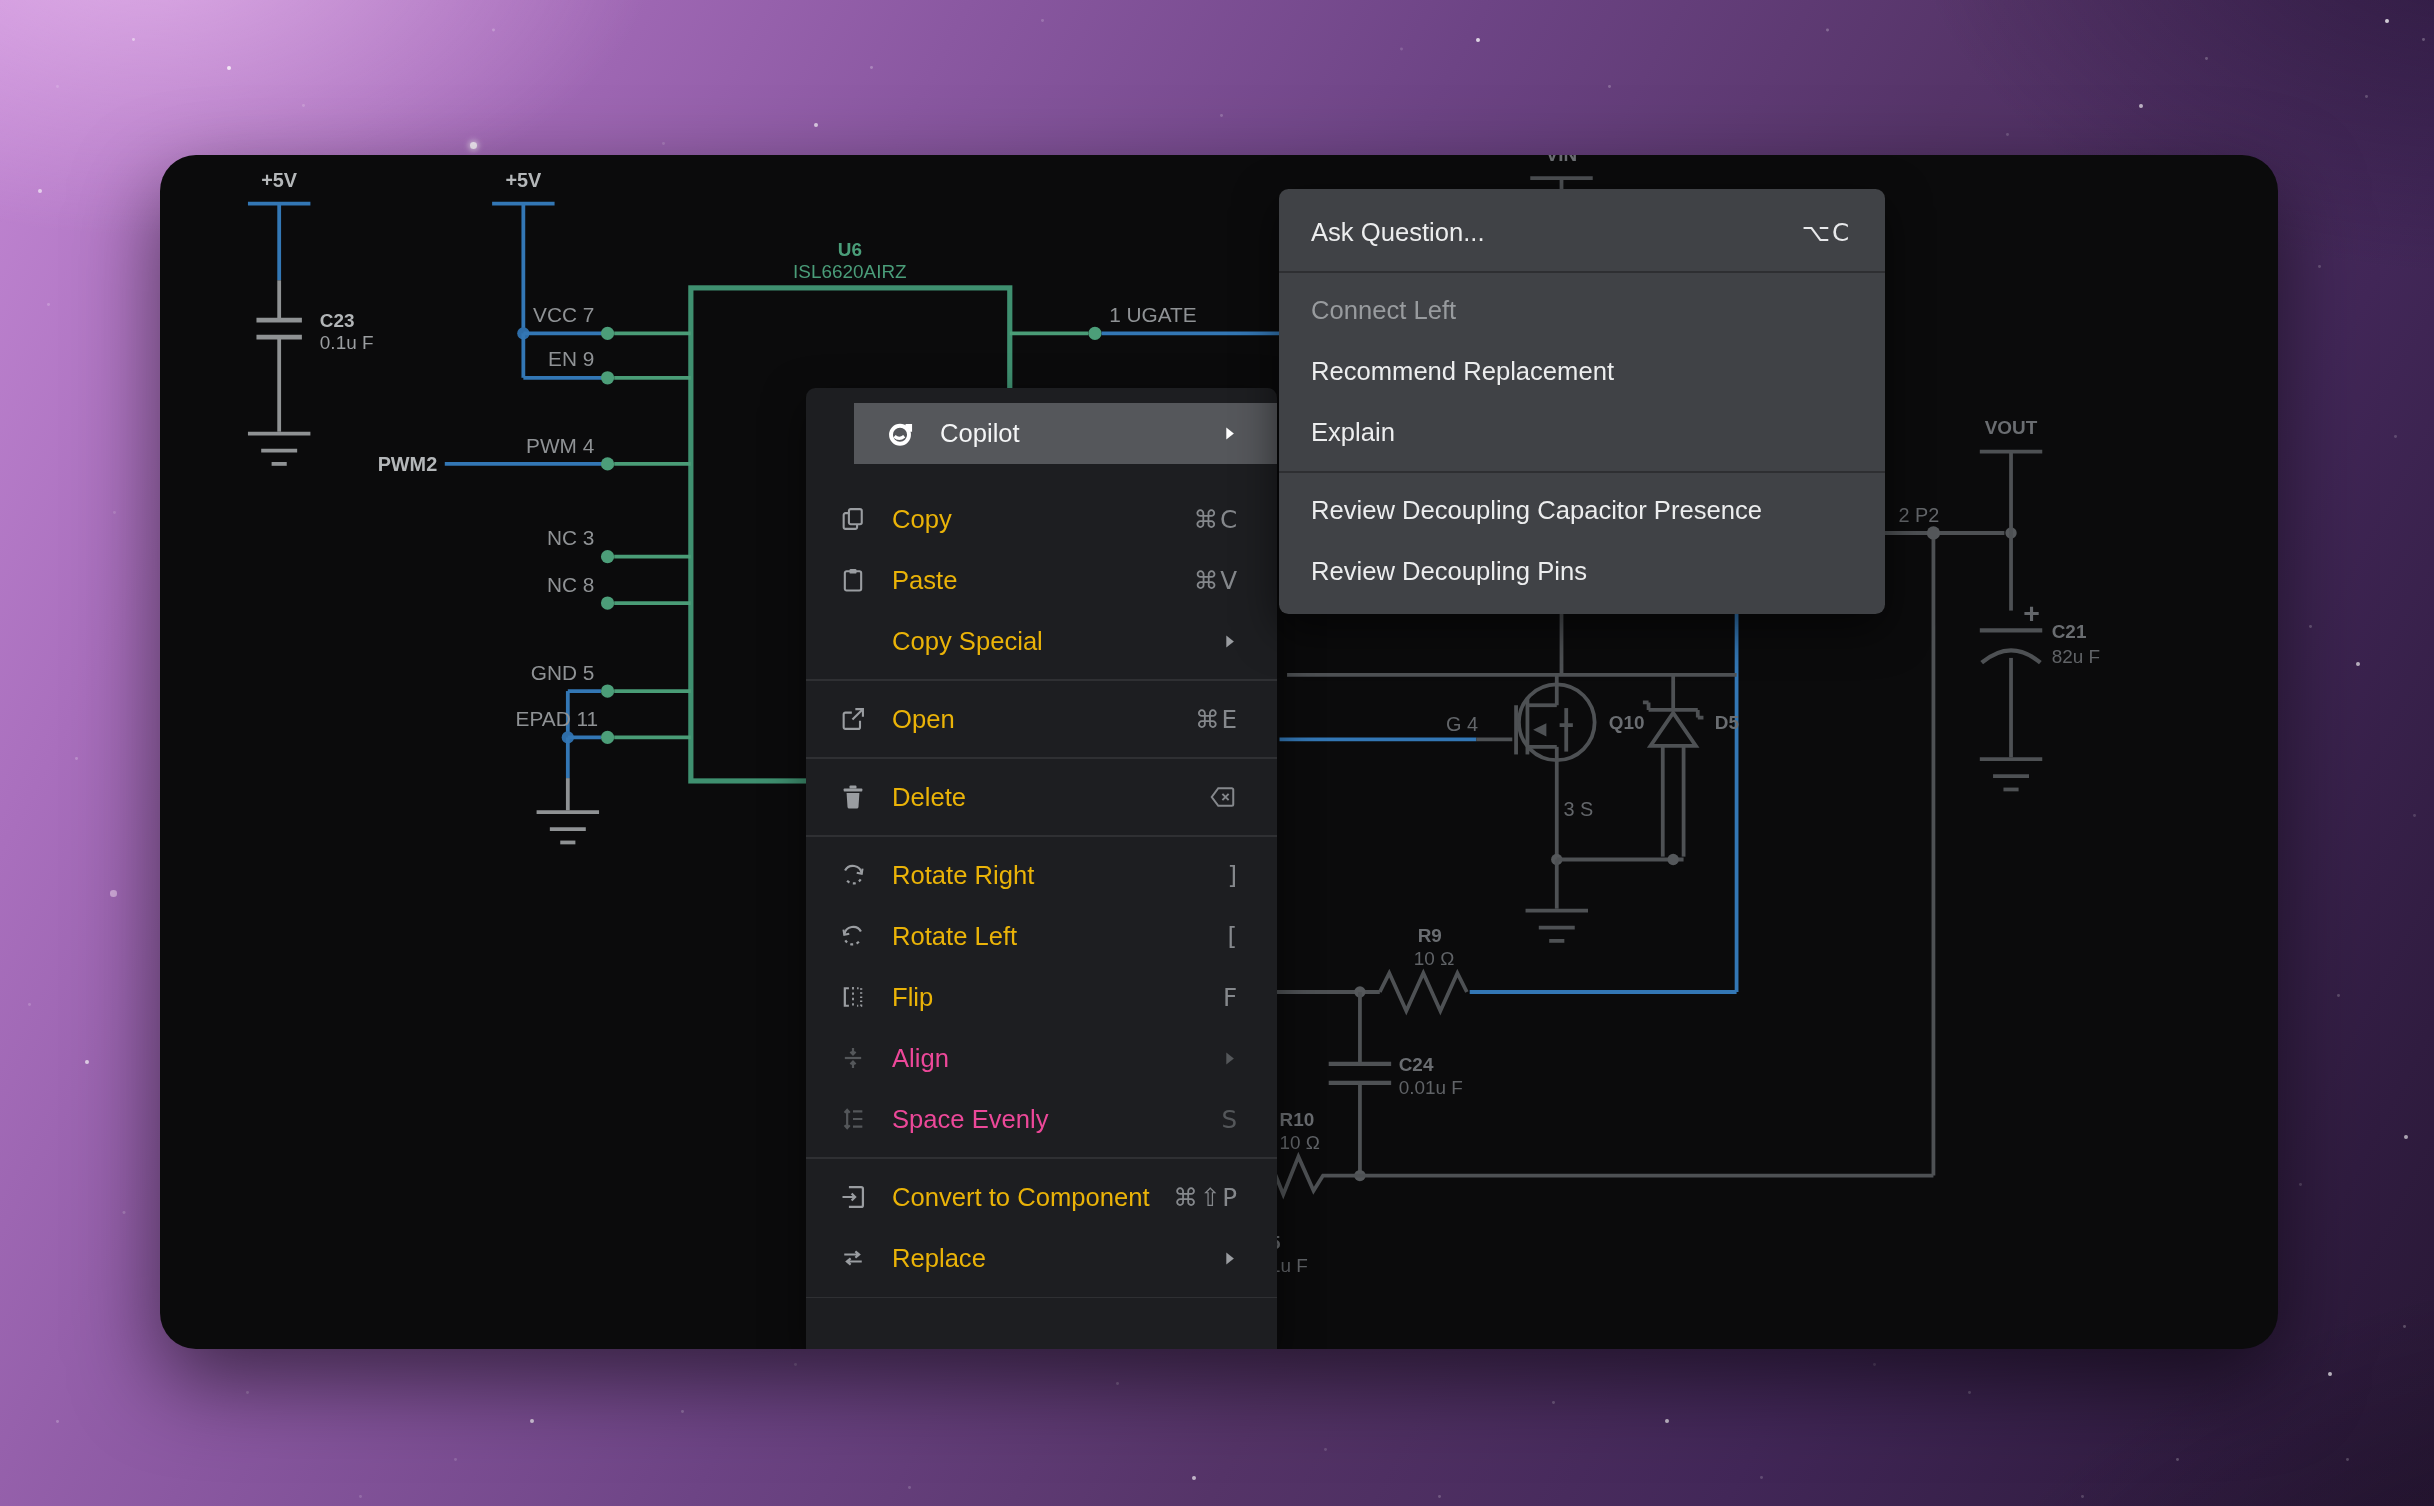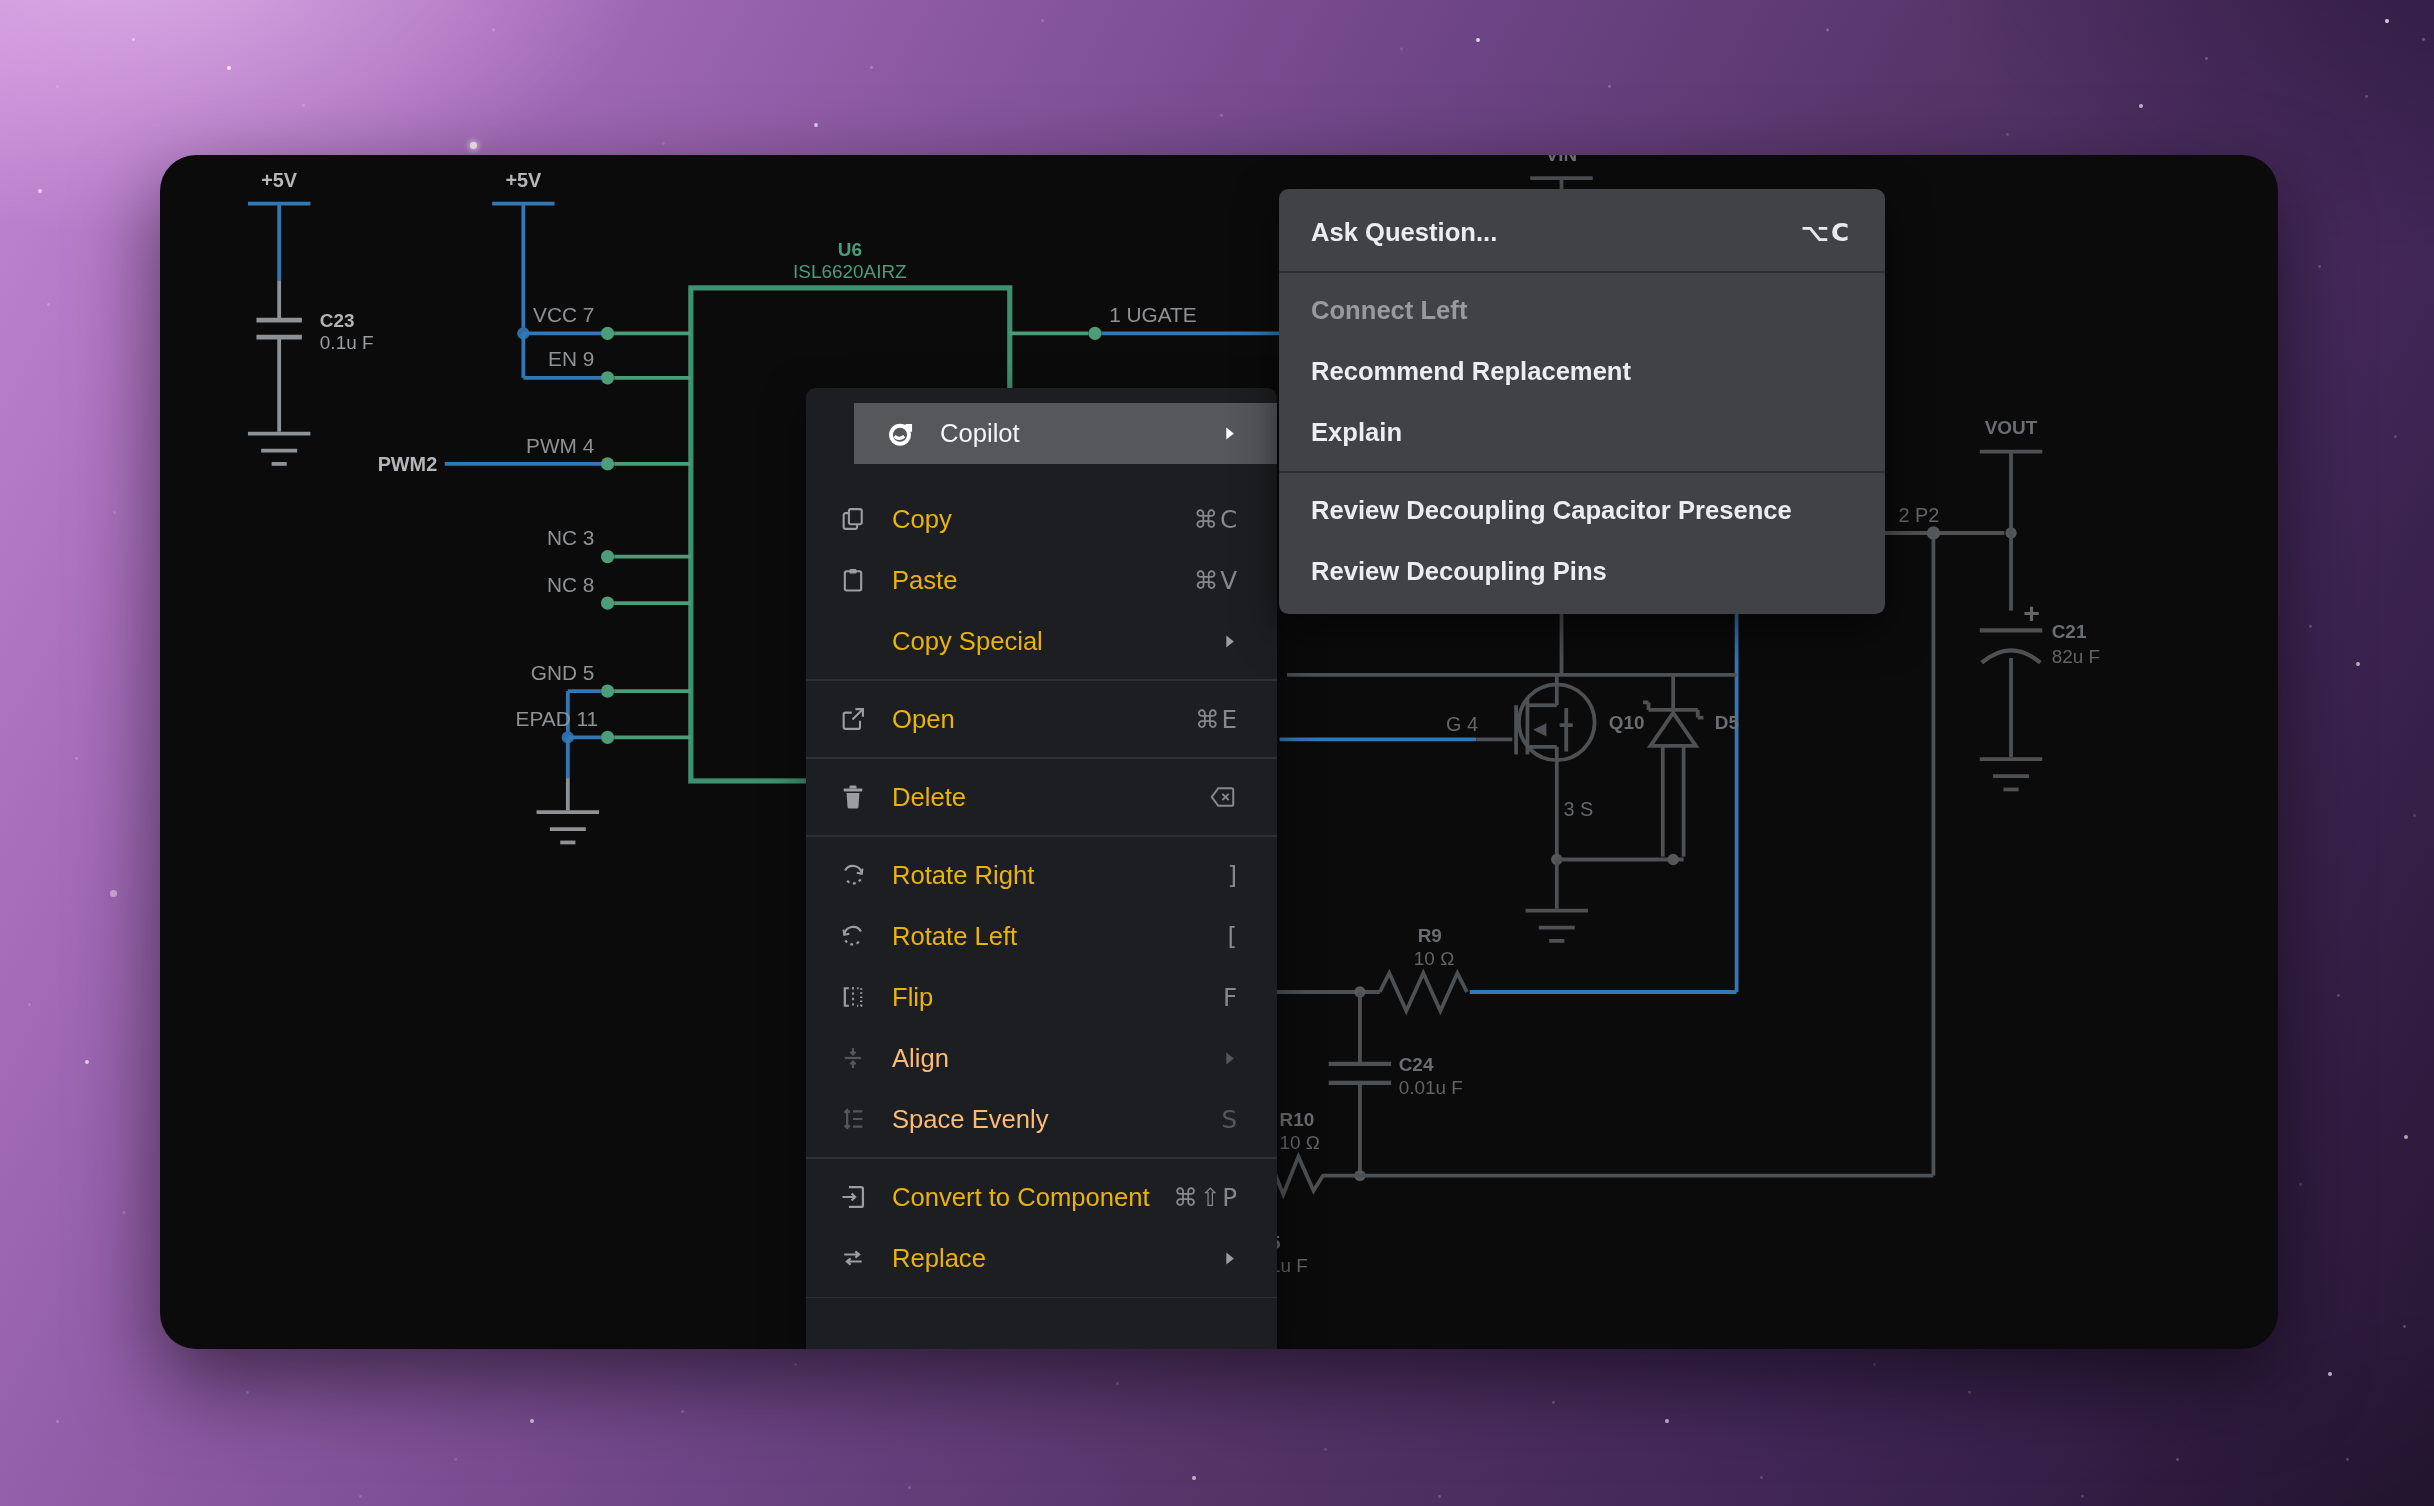--- a/index.html
+++ b/index.html
@@ -71,33 +71,33 @@
     box-shadow:0 15px 42px rgba(0,0,0,.5);z-index:5;
   }
   .menu-row{height:61px;display:flex;align-items:center;padding:0 38px 0 31px;}
   .menu-row .icon{width:32px;height:32px;margin-right:23px;flex:none;color:#9a9da1;display:flex;align-items:center;justify-content:center;}
   .menu-row .label{font-size:25.6px;color:#eab308;flex:1;white-space:nowrap;}
   .menu-row .shortcut{font-size:24.6px;color:#85888c;letter-spacing:1.9px;font-family:"DejaVu Sans",sans-serif;white-space:nowrap;}
   .menu-row .sub-arrow{width:19px;height:19px;color:#9a9da1;flex:none;}
   .menu-row.highlighted{background:#55575b;margin-left:48px;}
   .menu-row.highlighted .label{color:#f4f5f6;}
   .menu-row.highlighted .icon,.menu-row.highlighted .sub-arrow{color:#ffffff;}
-  .menu-row.disabled .label{color:#fdba74;}
+  .menu-row.disabled .label{color:#ec4899;}
   .menu-row.disabled .icon,.menu-row.disabled .sub-arrow{color:#54575a;}
   .menu-row.disabled .shortcut{color:#54575a;}
   .gap{height:24.6px;}
   .menu-sep{height:1.9px;background:#2f3033;margin:7.6px 0;}
 
   
   .submenu{
     position:absolute;left:1119px;top:34px;width:606px;
     background:#404246;border-radius:9.5px;padding:13.2px 0 11.4px 0;box-sizing:border-box;
     box-shadow:0 15px 44px rgba(0,0,0,.55);z-index:6;
   }
-  .submenu .menu-row{padding:0 34px 0 32px;font-weight:bold;}
+  .submenu .menu-row{padding:0 34px 0 32px;}
   .submenu .menu-row .label{font-size:25.6px;color:#ecedee;}
   .submenu .menu-row .shortcut{color:#e8e9eb;}
   .submenu .menu-row.disabled .label{color:#989b9e;}
   .submenu .menu-sep{background:#2e2f32;margin:7.6px 0;}
   svg{display:block;}
 </style>
 </head>
 <body>
 
 <div class="star"></div>

